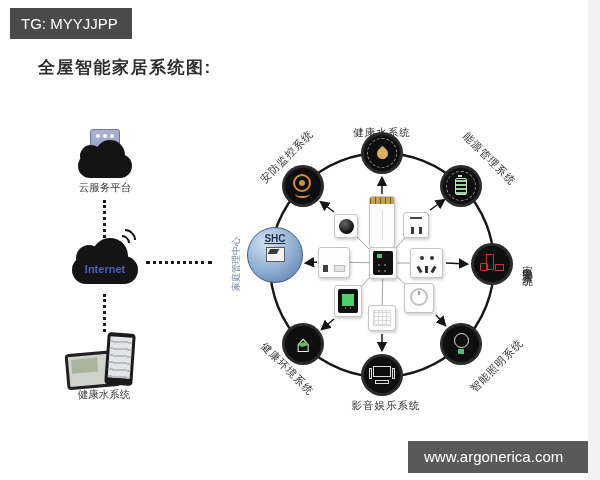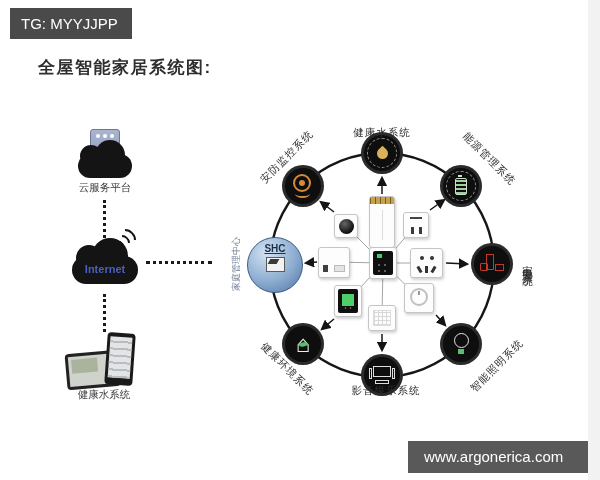--- a/index.html
+++ b/index.html
@@ -42,21 +42,21 @@
   .tablet{left:66px;top:352px;width:54px;height:36px;background:#222;border-radius:4px;
           transform:rotate(-5deg);z-index:2;}
   .tablet .scr{position:absolute;inset:3px;background:#cfd3cb;}
   .tablet .scr i{position:absolute;left:3px;top:3px;width:26px;height:14px;background:#aab49c;}
   .phone{left:106px;top:333px;width:28px;height:52px;background:#1a1a1a;border-radius:4px;
          transform:rotate(4deg);z-index:3;}
   .phone .scr{position:absolute;inset:4px 3px 7px 3px;background:#e2e4e6;
          background-image:repeating-linear-gradient(0deg,#b9bcc0 0 2px,transparent 2px 7px);}
 
   
-  .hub{left:247px;top:237px;width:54px;height:54px;border-radius:50%;
+  .hub{left:247px;top:227px;width:54px;height:54px;border-radius:50%;
        background:radial-gradient(circle at 35% 28%,#d4e2f2,#8cacd0 55%,#5579a8 95%);
        border:1px solid #3c5c85;z-index:5;text-align:center;text-decoration:underline;}
   .hub-label{font-size:10px;font-weight:bold;color:#1c2f4a;margin-top:5px;}
   .hub-cube{position:relative;width:17px;height:13px;background:#f2f2f2;border:1px solid #5a5a5a;
             margin:3px auto 0;}
   .hub-cube::before{content:'';position:absolute;left:2px;top:1px;width:9px;height:5px;
             background:#3a3a3a;transform:skewX(-28deg);}
   .hub-side-label{left:236px;top:264px;transform:translate(-50%,-50%) rotate(-90deg);
             font-size:9px;color:#6a7a95;white-space:nowrap;z-index:5;}
 
@@ -262,21 +262,21 @@
       <i class="cam-outer"></i>
         <i class="cam-dot"></i>
         <i class="cam-base"></i>
     </div>
   </div>
 
   <div class="abs sys-label" style="left:382px;top:133px;transform:translate(-50%,-50%);">健康水系统</div>
   <div class="abs sys-label" style="left:489px;top:159px;transform:translate(-50%,-50%) rotate(45deg);">能源管理系统</div>
   <div class="abs sys-label vertical" style="left:528px;top:263px;transform:translate(-50%,-50%);">家电管理系统</div>
   <div class="abs sys-label" style="left:497px;top:366px;transform:translate(-50%,-50%) rotate(-45deg);">智能照明系统</div>
-  <div class="abs sys-label" style="left:386px;top:391px;transform:translate(-50%,-50%);">影音娱乐系统</div>
+  <div class="abs sys-label" style="left:386px;top:406px;transform:translate(-50%,-50%);">影音娱乐系统</div>
   <div class="abs sys-label" style="left:287px;top:369px;transform:translate(-50%,-50%) rotate(45deg);">健康环境系统</div>
   <div class="abs sys-label" style="left:287px;top:157px;transform:translate(-50%,-50%) rotate(-45deg);">安防监控系统</div>
 
   <div class="abs mod" style="left:369px;top:196px;width:26px;height:52px;">
     <div class="purifier-cap"></div>
       <div class="purifier-seam"></div>
   </div>
   <div class="abs mod" style="left:334px;top:214px;width:24px;height:24px;">
       <div class="dome"></div>
     </div>

